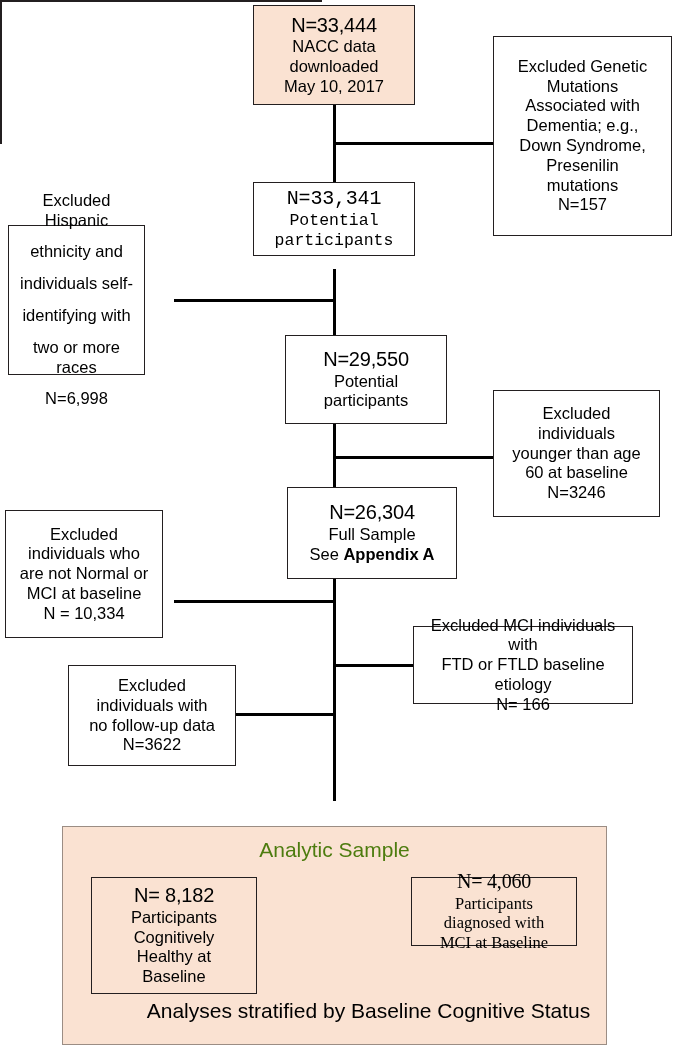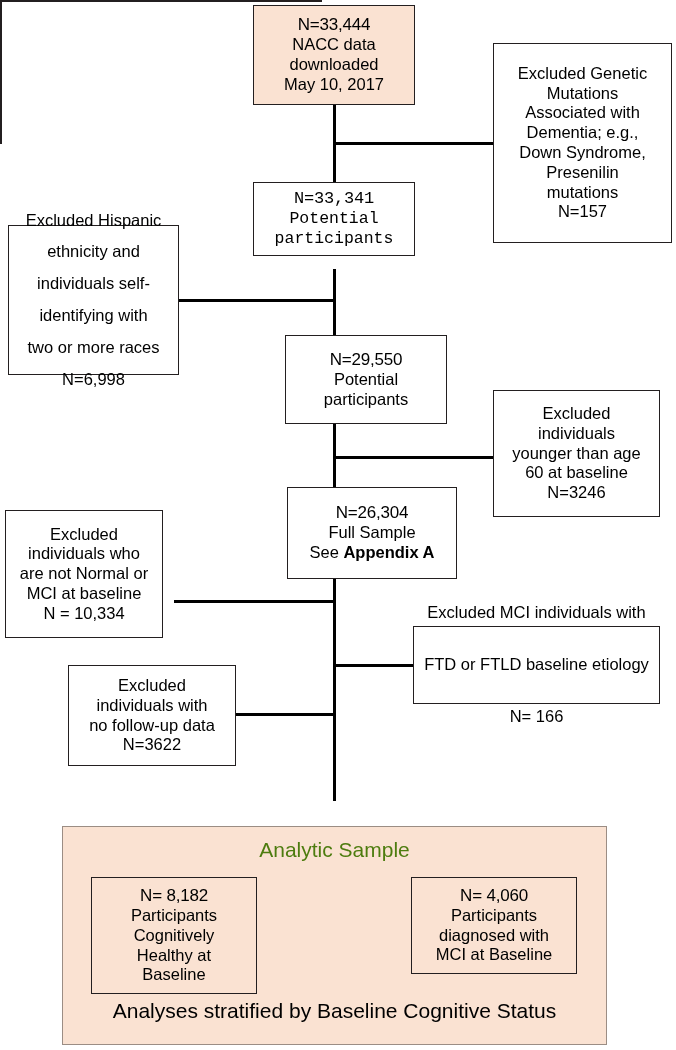--- a/index.html
+++ b/index.html
@@ -26,21 +26,21 @@
     flex-direction: column;
     align-items: center;
     justify-content: center;
     text-align: center;
     color: #000000;
     font-size: 16.5px;
     line-height: 1.2;
     padding: 2px 4px;
   }
   .node .big {
-    font-size: 17px;
+    font-size: 20px;
     line-height: 1.18;
     letter-spacing: -0.2px;
   }
   .node .line {
     display: block;
   }
   .fill-peach {
     background: #fae2d2;
   }
   .line-h, .line-v {
@@ -103,38 +103,38 @@
   <div class="thin-v" style="left:174px; top:798px; height:80px; background:#231f20;"></div>
   <div class="thin-v" style="left:494px; top:798px; height:62px; background:#231f20;"></div>
 
   <div class="node fill-peach" style="left:253px; top:5px; width:162px; height:100px;">
     <span class="big">N=33,444</span>
     <span class="line">NACC data</span>
     <span class="line">downloaded</span>
     <span class="line">May 10, 2017</span>
   </div>
 
-  <div class="node" style="left:493px; top:43px; width:179px; height:200px;">
+  <div class="node" style="left:493px; top:36px; width:179px; height:200px;">
     <span class="line">Excluded Genetic</span>
     <span class="line">Mutations</span>
     <span class="line">Associated with</span>
     <span class="line">Dementia; e.g.,</span>
     <span class="line">Down Syndrome,</span>
     <span class="line">Presenilin</span>
     <span class="line">mutations</span>
     <span class="line">N=157</span>
   </div>
 
   <div class="node" style="left:253px; top:182px; width:162px; height:74px;font-family:Liberation Mono, monospace;">
     <span class="big">N=33,341</span>
     <span class="line">Potential</span>
     <span class="line">participants</span>
   </div>
 
-  <div class="node" style="left:8px; top:225px; width:171px; height:150px;gap:12px;">
+  <div class="node" style="left:8px; top:225px; width:137px; height:150px;gap:12px;">
     <span class="line">Excluded Hispanic</span>
     <span class="line">ethnicity and</span>
     <span class="line">individuals self-</span>
     <span class="line">identifying with</span>
     <span class="line">two or more races</span>
     <span class="line">N=6,998</span>
   </div>
 
   <div class="node" style="left:253px; top:335px; width:162px; height:89px;margin-left:32px;">
     <span class="big">N=29,550</span>
@@ -157,46 +157,46 @@
   </div>
 
   <div class="node" style="left:5px; top:510px; width:158px; height:128px;">
     <span class="line">Excluded</span>
     <span class="line">individuals who</span>
     <span class="line">are not Normal or</span>
     <span class="line">MCI at baseline</span>
     <span class="line">N =  10,334</span>
   </div>
 
-  <div class="node" style="left:413px; top:626px; width:247px; height:78px;gap:32px;">
+  <div class="node" style="left:413px; top:626px; width:220px; height:78px;">
     <span class="line">Excluded MCI individuals with</span>
     <span class="line">FTD or FTLD baseline etiology</span>
     <span class="line">N= 166</span>
   </div>
 
   <div class="node" style="left:68px; top:665px; width:168px; height:101px;">
     <span class="line">Excluded</span>
     <span class="line">individuals with</span>
     <span class="line">no follow-up data</span>
     <span class="line">N=3622</span>
   </div>
 
   <div class="panel" style="left:62px; top:826px; width:545px; height:219px;">
     <div class="panel-title" style="left:0; top:11px;">Analytic Sample</div>
-    <div class="panel-footer" style="left:0; top:172px;">Analyses stratified by Baseline Cognitive Status</div>
+    <div class="panel-footer" style="left:0; top:172px;padding-left:34px;">Analyses stratified by Baseline Cognitive Status</div>
 
     <div class="node fill-peach" style="left:28px; top:50px; width:166px; height:117px; border-color:#231f20;">
       <span class="big">N= 8,182</span>
       <span class="line">Participants</span>
       <span class="line">Cognitively</span>
       <span class="line">Healthy at</span>
       <span class="line">Baseline</span>
     </div>
 
-    <div class="node fill-peach" style="left:348px; top:50px; width:166px; height:97px; border-color:#231f20;">
+    <div class="node fill-peach" style="left:348px; top:50px; width:166px; height:69px; border-color:#231f20;font-family:Liberation Serif, serif;">
       <span class="big">N= 4,060</span>
       <span class="line">Participants</span>
       <span class="line">diagnosed with</span>
       <span class="line">MCI at Baseline</span>
     </div>
   </div>
 
 </div>
 
 </body></html>

